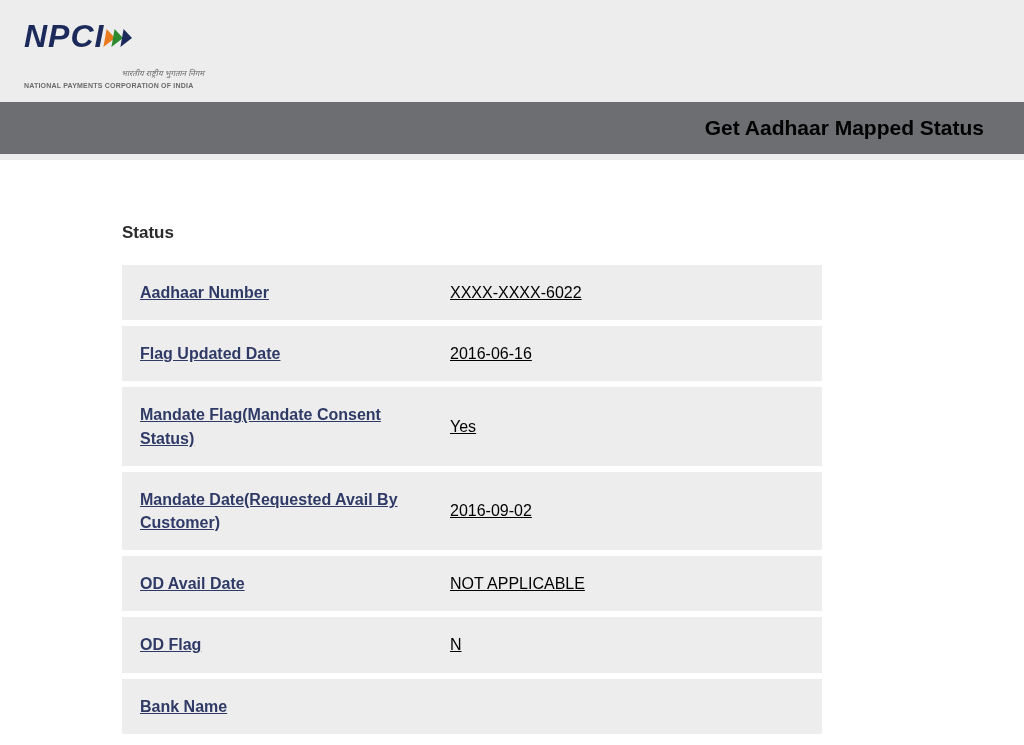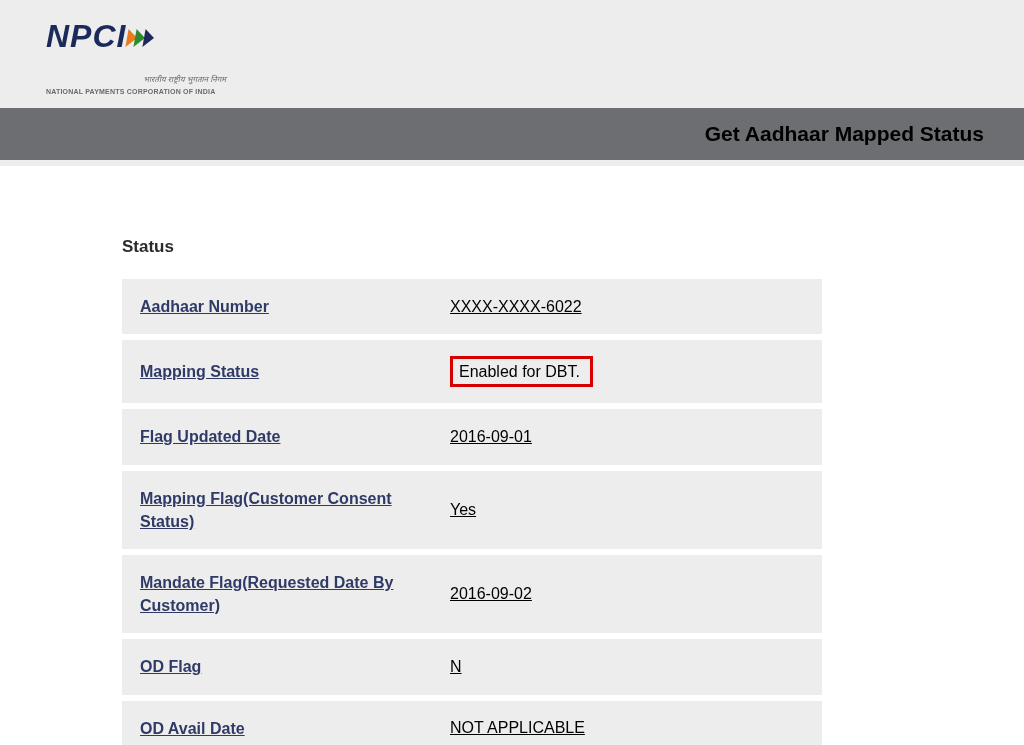--- a/index.html
+++ b/index.html
@@ -7,21 +7,21 @@
     background: #ededed;
     font-family: Arial, Helvetica, sans-serif;
     width: 1024px;
     height: 745px;
     overflow: hidden;
   }
   .page {
     padding: 0;
   }
   .logo-area {
-    padding: 18px 0 10px 46px;
+    padding: 18px 0 10px 24px;
     text-decoration: underline;
   }
   .logo-main {
     font-family: Arial, sans-serif;
     font-weight: 900;
     font-size: 32px;
     letter-spacing: 1px;
     color: #1b2a5a;
     font-style: italic;
     display: inline-block;
@@ -47,21 +47,21 @@
     font-size: 7px;
     color: #6a6a6a;
     letter-spacing: 0.2px;
     margin-top: 4px;
     font-weight: 600;
   }
   .logo-sub-hi {
     font-size: 8px;
     color: #6a6a6a;
     font-style: italic;
-    margin-top: 18px;
+    margin-top: 12px;
     text-align: right;
     padding-right: 20px;
   }
   .header-bar {
     background: #6c6e71;
     color: #000000;
     padding: 14px 40px 14px 0;
     text-align: right;
     font-weight: 700;
     font-size: 21px;
@@ -69,21 +69,21 @@
   .content-card {
     background: #ffffff;
     margin-top: 6px;
     padding: 55px 60px 30px 60px;
     min-height: 580px;
   }
   .section-title {
     font-size: 17px;
     font-weight: 700;
     color: #2b2b2b;
-    margin: 16px 0 22px 62px;
+    margin: 8px 0 22px 62px;
   }
   .status-table {
     width: 700px;
     margin-left: 62px;
     border-collapse: separate;
     border-spacing: 0;
   }
   .status-table tr {
     background: #ededed;
   }
@@ -138,42 +138,38 @@
   <div class="content-card">
     <div class="section-title">Status</div>
 
     <table class="status-table">
       <tbody id="status-tbody">
           <tr>
             <td class="label">Aadhaar Number</td>
             <td class="value">XXXX-XXXX-6022</td>
           </tr>
           <tr>
-            <td class="label">Mapping Status</td>
-            <td class="value"><span class="highlight-box">Enabled for DBT.</span></td>
+            <td class="label">Flag Updated Date</td>
+            <td class="value">2016-06-16</td>
           </tr>
           <tr>
-            <td class="label">Flag Updated Date</td>
-            <td class="value">2016-09-01</td>
-          </tr>
-          <tr>
-            <td class="label">Mapping Flag(Customer Consent Status)</td>
+            <td class="label">Mandate Flag(Mandate Consent Status)</td>
             <td class="value">Yes</td>
           </tr>
           <tr>
-            <td class="label">Mandate Flag(Requested Date By Customer)</td>
+            <td class="label">Mandate Date(Requested Avail By Customer)</td>
             <td class="value">2016-09-02</td>
+          </tr>
+          <tr>
+            <td class="label">OD Avail Date</td>
+            <td class="value">NOT APPLICABLE</td>
           </tr>
           <tr>
             <td class="label">OD Flag</td>
             <td class="value">N</td>
-          </tr>
-          <tr>
-            <td class="label">OD Avail Date</td>
-            <td class="value">NOT APPLICABLE</td>
           </tr>
           <tr>
             <td class="label">Bank Name</td>
             <td class="value"></td>
           </tr>
         </tbody>
     </table>
   </div>
 
 </div>

